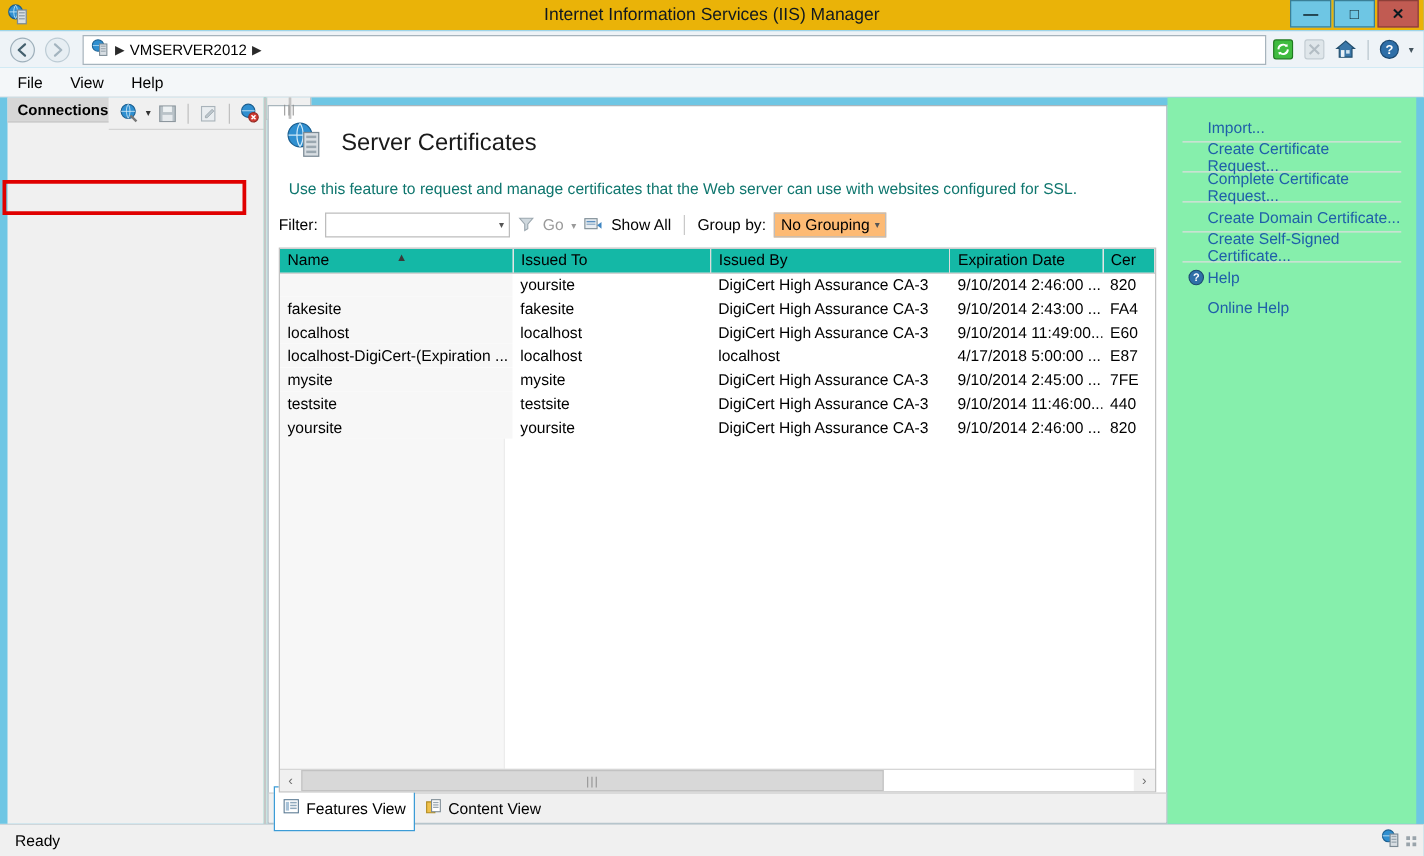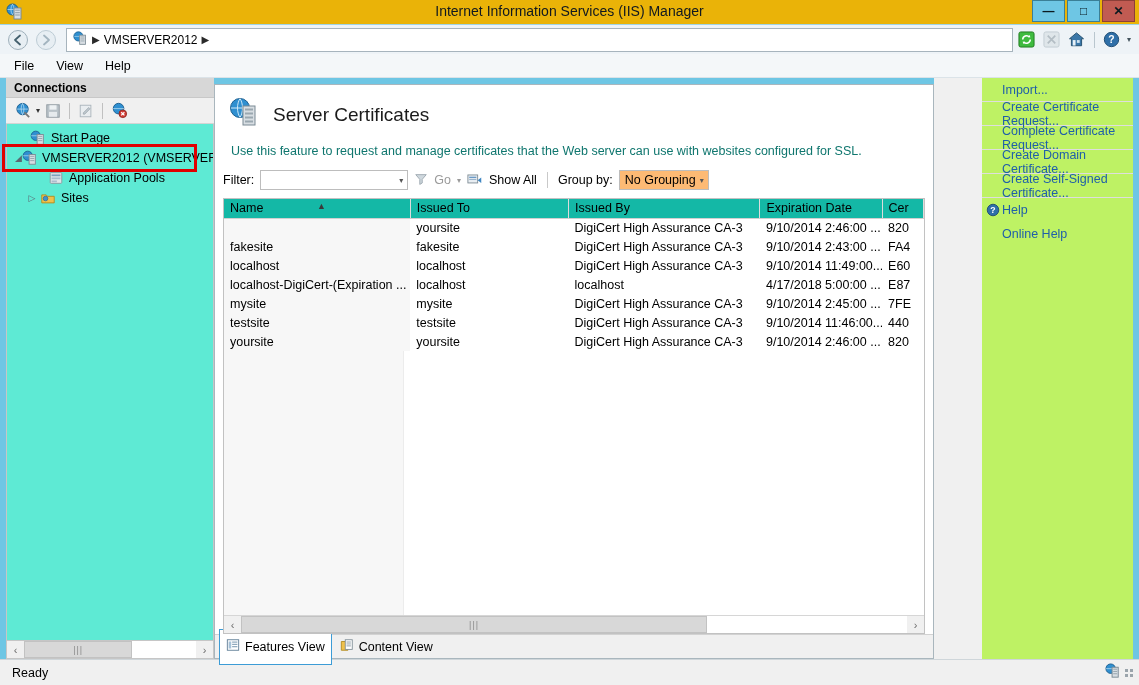--- a/index.html
+++ b/index.html
@@ -86,21 +86,21 @@
   #main {
     flex: 1; display: flex;
     background: #6ec6e4;
     padding: 0 0 0 0;
     position: relative;
   }
 
   
   #connections {
     width: 214px; flex: 0 0 214px;
-    display: flex; flex-direction: column;
+    display: flex; flex-direction: row;
     background: #f0f0f0;
     border-left: 6px solid #6ec6e4;
   }
   .pane-header {
     height: 20px; background: #d7d7d7;
     display: flex; align-items: center;
     padding-left: 8px; font-weight: bold; font-size: 12px;
     border-bottom: 1px solid #c8c8c8;
   }
   #conn-toolbar {
@@ -211,21 +211,21 @@
   .vtab { display: flex; align-items: center; gap: 5px; padding: 2px 6px; height: 36px; }
   .vtab.active { border: 1px solid #3c9cd6; background: #fff; }
 
   
   #actions {
     width: 205px; flex: 0 0 205px;
     background: #f0f0f0;
     display: flex; flex-direction: column;
     border-right: 6px solid #6ec6e4;
   }
-  #actions-list { background: #bef264; padding: 0; flex: 1; margin-left: 48px; }
+  #actions-list { background: #86efac; padding: 12px; flex: 1; }
   .act-item {
     height: 24px; display: flex; align-items: center;
     padding-left: 20px; gap: 6px;
     color: #1f5fa9; font-size: 12.5px;
     border-bottom: 1px solid #dedede;
     position: relative;
   }
   .act-item.noline { border-bottom: none; }
   .act-item .act-ico { position: absolute; left: 4px; width: 14px; height: 14px; display:flex;align-items:center;justify-content:center;}
   #highlight-box {

